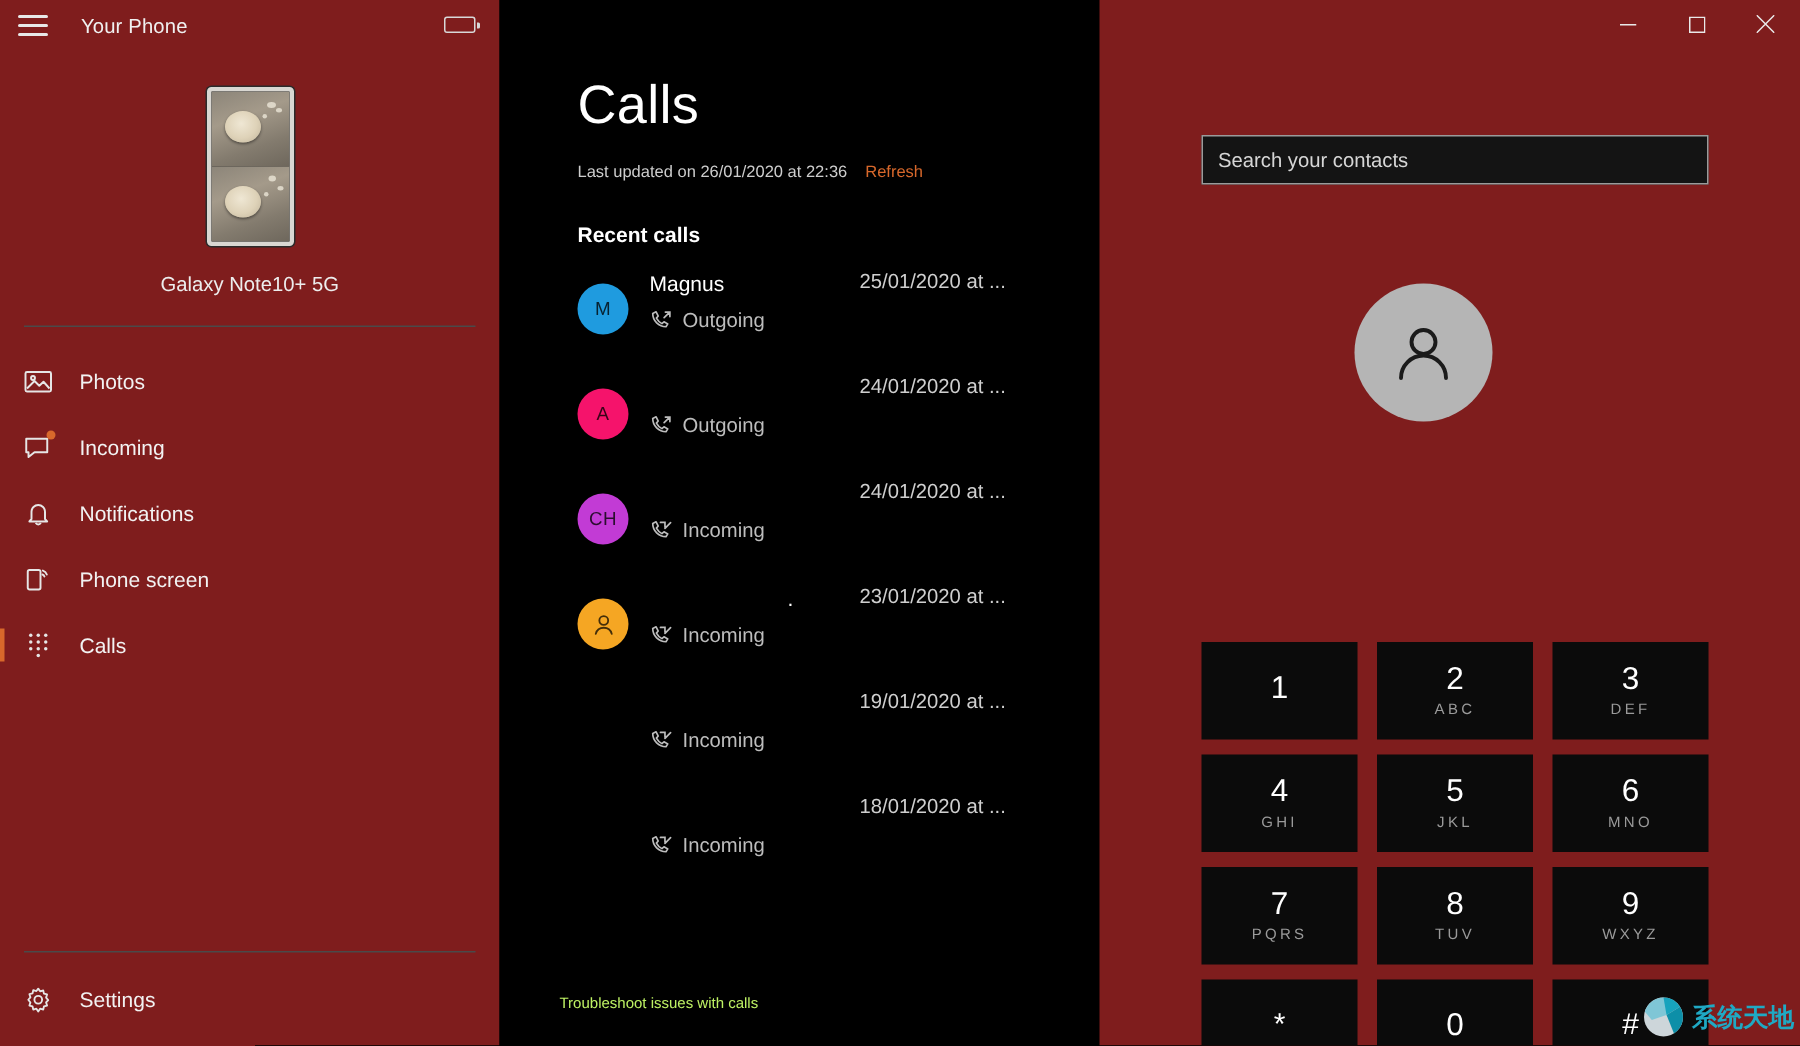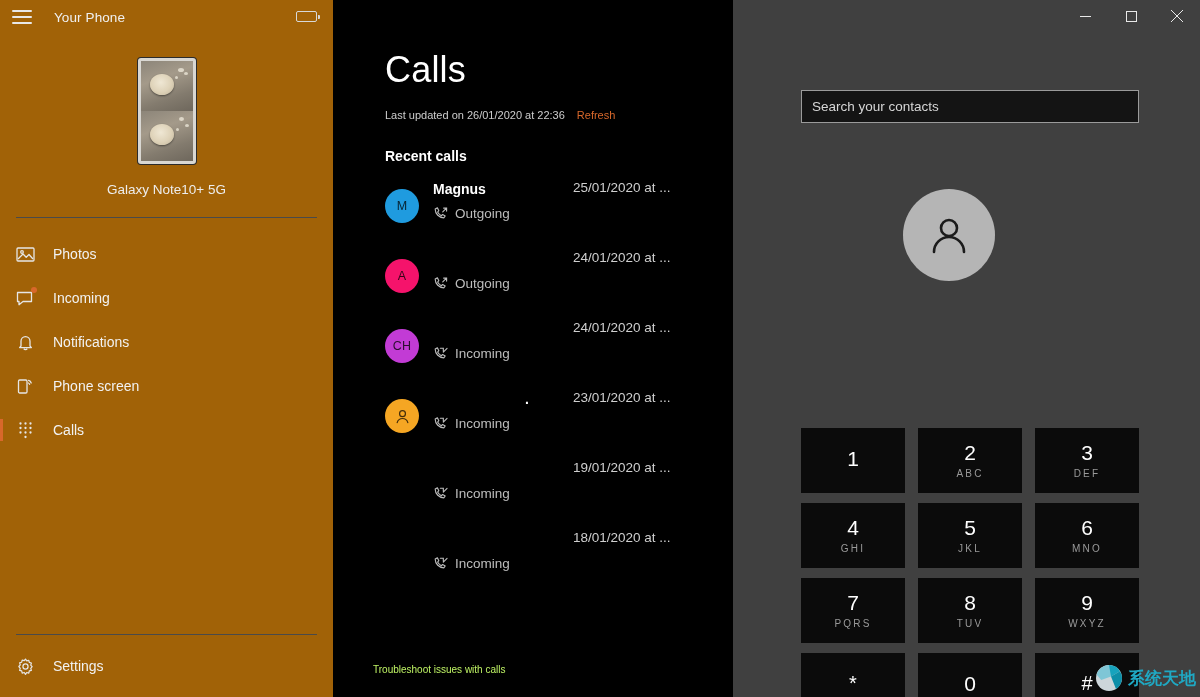--- a/index.html
+++ b/index.html
@@ -12,21 +12,21 @@
   .app {
     position: relative;
     width: 1200px; height: 697px;
     display: flex;
     background: #000;
   }
 
   
   .sidebar {
     width: 333px; height: 697px;
-    background: #a16207;
+    background: #7f1d1d;
     position: relative;
     flex: 0 0 333px;
     display: flex; flex-direction: column;
   }
   .sb-top {
     height: 34px;
     display: flex; align-items: center;
     padding: 0 12px;
     position: relative;
   }
@@ -159,42 +159,42 @@
   .avatar {
     position:absolute; left: 0; top: 11px;
     width: 34px; height: 34px; border-radius: 50%;
     display:flex; align-items:center; justify-content:center;
     font-size: 12.5px; color: rgba(0,0,0,.78);
     letter-spacing: .3px;
   }
   .avatar svg { display:block; }
   .call-name {
     position:absolute; left: 48px; top: 3px;
-    font-size: 14px; font-weight: bold; color: #ffffff;
+    font-size: 14px; font-weight: normal; color: #ffffff;
   }
   .call-type {
     position:absolute; left: 48px; top: 28px;
     display:flex; align-items:center;
     font-size: 13.5px; color: #bdbdbd;
   }
   .call-type svg { margin-right: 7px; flex: 0 0 auto; }
   .call-time {
     position:absolute; left: 188px; top: 2px;
     font-size: 13.5px; color: #cfcfcf;
     white-space: nowrap;
   }
   .troubleshoot {
     position: absolute; left: 40px; bottom: 22px;
     font-size: 10px; color: #bef264; cursor: pointer;
   }
 
   
   .right {
     flex: 1 1 auto;
-    background: #404040;
+    background: #7f1d1d;
     position: relative;
     height: 697px;
   }
   .titlebar {
     position:absolute; top:0; right:0;
     height: 32px; display:flex;
   }
   .win-btn {
     width: 46px; height: 32px;
     display:flex; align-items:center; justify-content:center;

